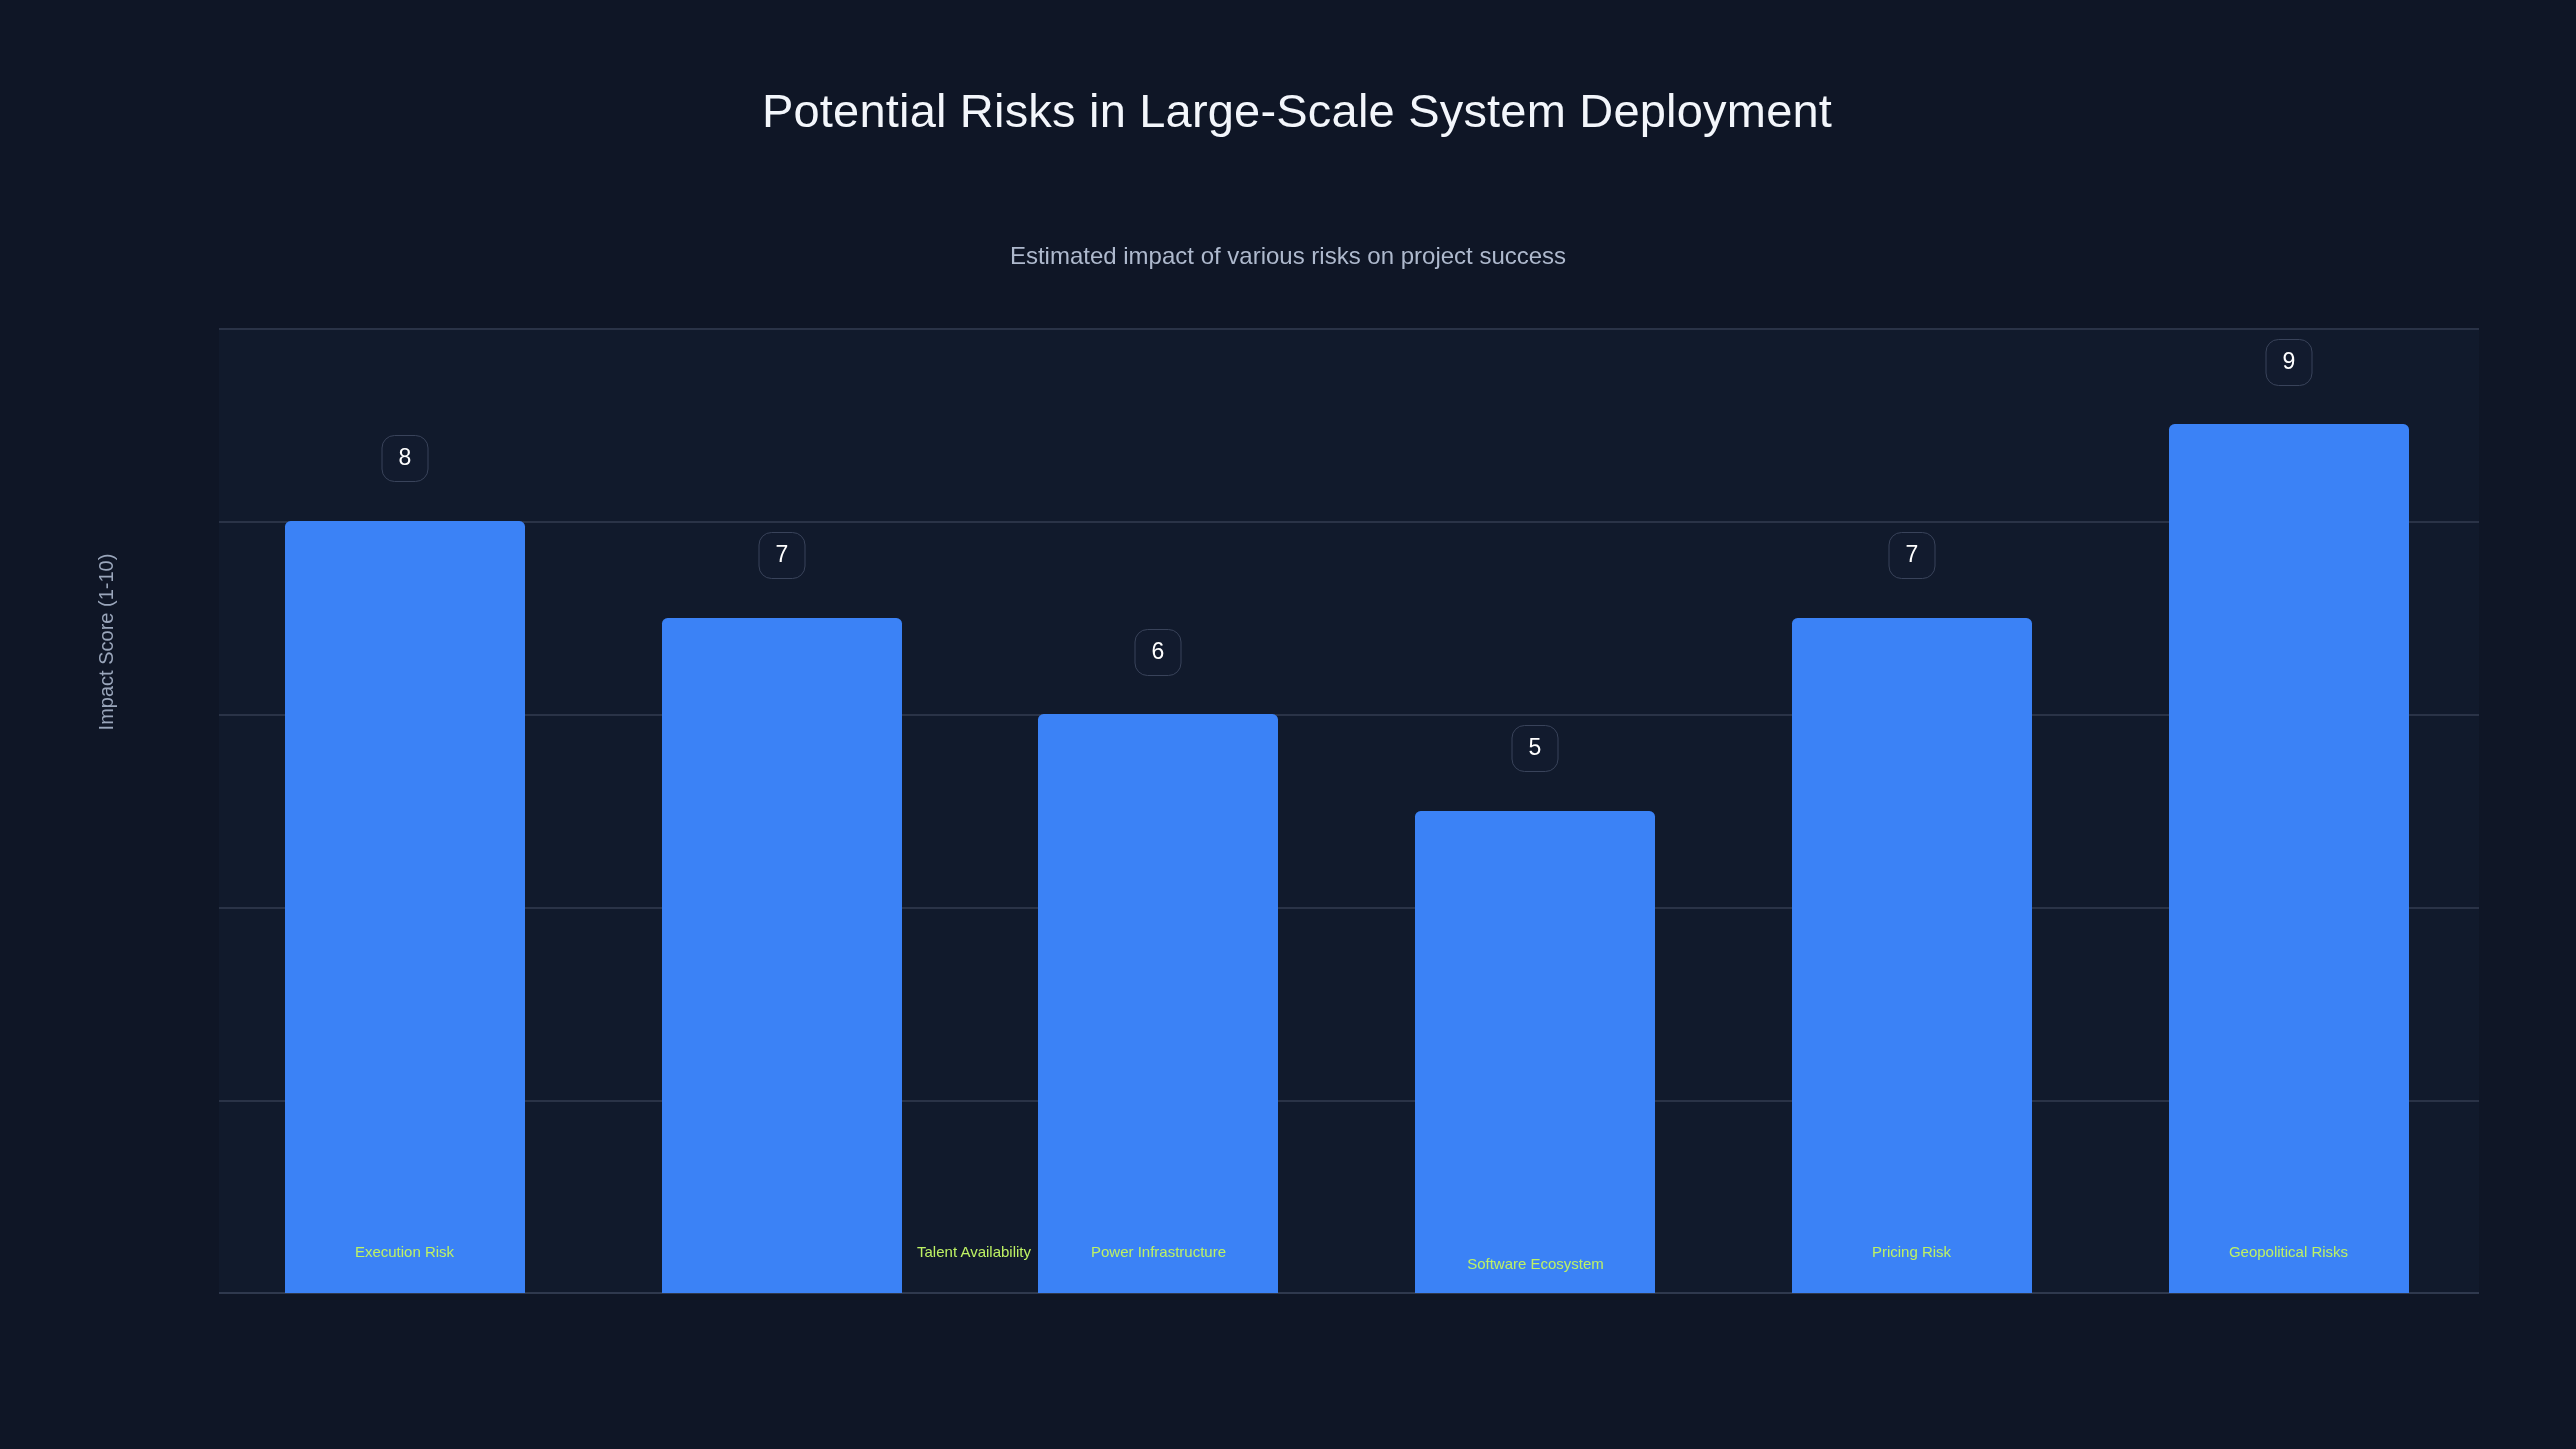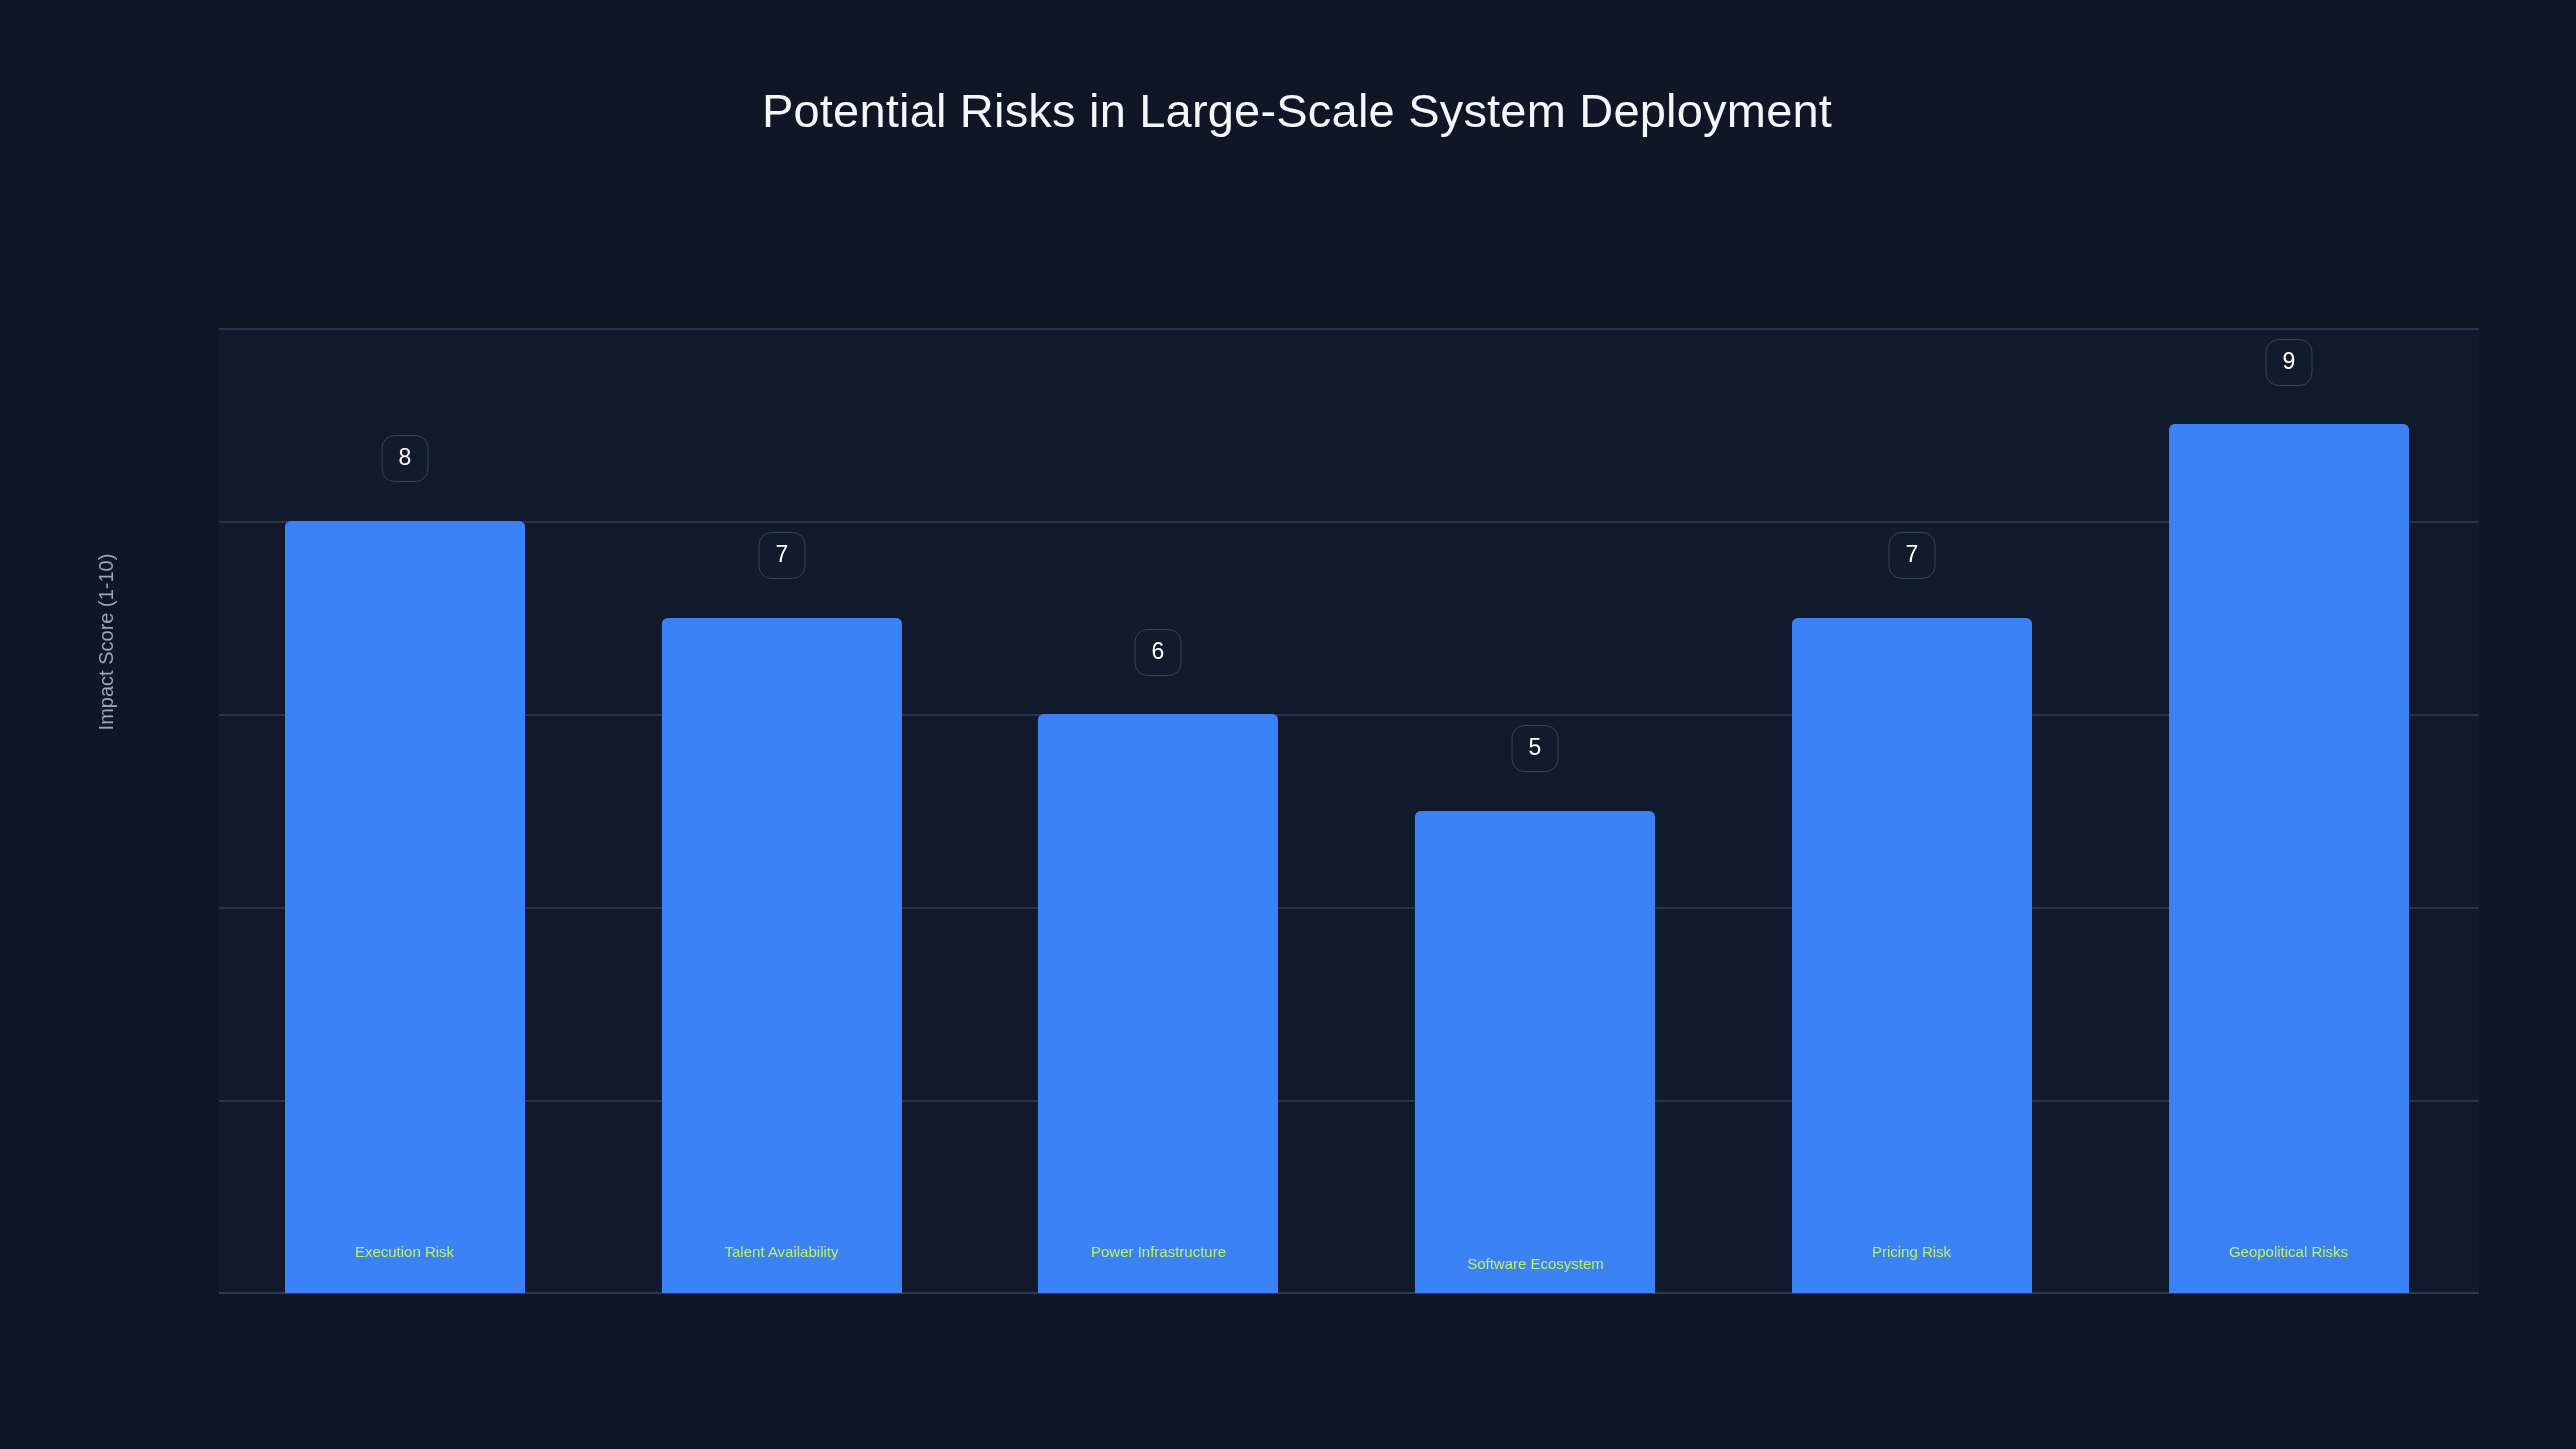--- a/index.html
+++ b/index.html
@@ -124,20 +124,21 @@
     line-height: 1;
   }
 </style>
 </head>
 <body>
 
 <div id="chart-root">
 
   <div id="chart-title">Potential Risks in Large-Scale System Deployment</div>
 
+  <div id="chart-subtitle">Estimated impact of various risks on project success</div>
 
   <div id="y-axis-title">Impact Score (1-10)</div>
 
   <div id="plot-area">
     <div class="gridline" style="top:0px;"></div>
     <div class="gridline" style="top:193px;"></div>
     <div class="gridline" style="top:386px;"></div>
     <div class="gridline" style="top:579px;"></div>
     <div class="gridline" style="top:772px;"></div>
     <div class="gridline baseline" style="top:964px;"></div>
@@ -167,20 +168,20 @@
       <div class="value-badge" style="bottom:714px;">7</div>
     </div>
 
     <div class="bar-group" style="left:1950px;">
       <div class="bar" style="height:869px;"></div>
       <div class="value-badge" style="bottom:907px;">9</div>
     </div>
   </div>
 
   <div class="x-tick-label" style="left:155px;">Execution Risk</div>
-  <div class="x-tick-label" style="left:532px;">Talent Availability</div>
+  <div class="x-tick-label" style="left:532px;text-align:right;">Talent Availability</div>
   <div class="x-tick-label" style="left:909px;">Power Infrastructure</div>
   <div class="x-tick-label" style="left:1286px;margin-top:12px;">Software Ecosystem</div>
   <div class="x-tick-label" style="left:1662px;">Pricing Risk</div>
   <div class="x-tick-label" style="left:2039px;">Geopolitical Risks</div>
 
 </div>
 
 
 </body></html>

